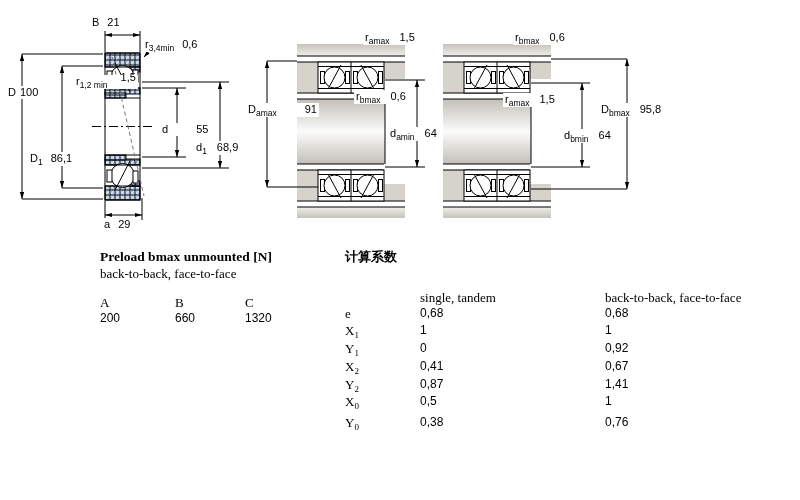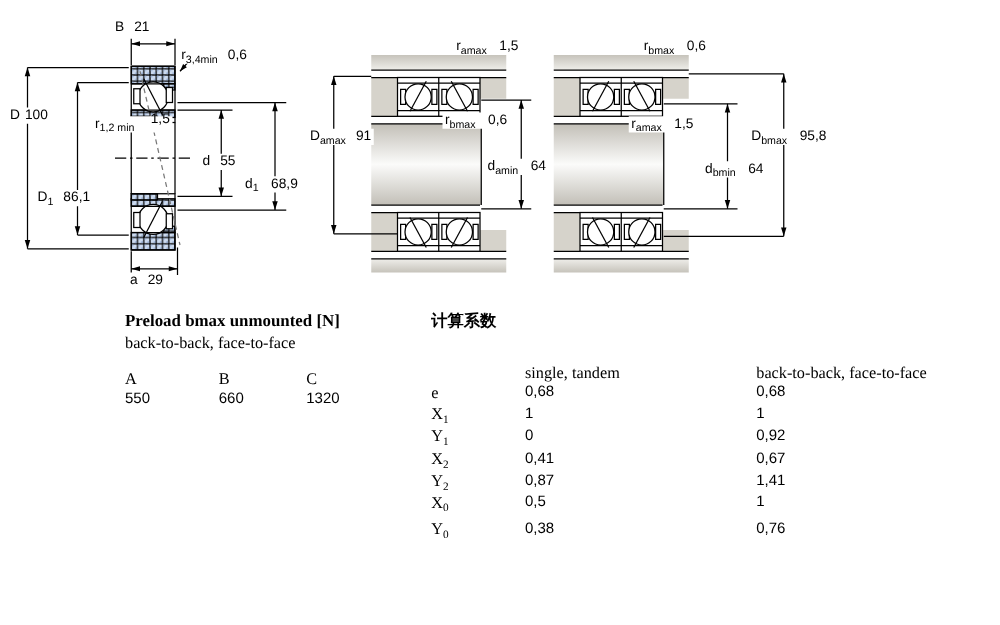--- a/index.html
+++ b/index.html
@@ -6,21 +6,21 @@
   #stage{position:relative;width:800px;height:476px;background:#fff;overflow:hidden;
          font-family:"Liberation Sans",sans-serif;color:#000;}
   #drawsvg{position:absolute;left:0;top:0;}
   
   .dim{position:absolute;font:11px "Liberation Sans",sans-serif;line-height:13px;
        white-space:nowrap;background:#fff;padding:0 2px;}
   .dim .sub{font-size:8.5px;position:relative;top:3px;letter-spacing:0;}
   .dim .val{margin-left:10px;}
   .dim .val.m6{margin-left:4px;}
   .dim .val.m8{margin-left:8px;}
-  .dim .val.m12{margin-left:8px;}
+  .dim .val.m12{margin-left:28px;}
   .dim .val.hi{margin-left:13px;position:relative;top:-4px;}
   
   .preload{position:absolute;left:100px;top:249px;font-family:"Liberation Serif",serif;
            font-size:13px;}
   .p-title{font-weight:bold;font-size:13.5px;}
   .p-sub{margin-top:1px;}
   .p-grid{display:grid;grid-template-columns:75px 70px 90px;margin-top:13px;}
   .p-grid div{line-height:15.5px;}
   .p-val{font-family:"Liberation Sans",sans-serif;font-size:12px;}
   
@@ -242,21 +242,21 @@
     <polygon points="582,83 579.8,90 584.2,90" fill="#000" stroke="none"></polygon>
     <polygon points="582,167 579.8,160 584.2,160" fill="#000" stroke="none"></polygon>
     <line x1="531" y1="83" x2="590" y2="83"></line>
     <line x1="531" y1="167" x2="590" y2="167"></line>
   </g>
 </svg>
 
 <span class="dim" style="left:90px;top:16px;"><span>B</span><span class="val m8">21</span></span>
 <span class="dim" style="left:143px;top:38px;"><span>r</span><span class="sub">3,4min</span><span class="val m8">0,6</span></span>
 <span class="dim" style="left:6px;top:86px;"><span>D</span><span class="val m6">100</span></span>
-<span class="dim" style="left:74px;top:93px;"><span>r</span><span class="sub">1,2 min</span><span class="val hi">1,5</span></span>
+<span class="dim" style="left:74px;top:75px;"><span>r</span><span class="sub">1,2 min</span><span class="val hi">1,5</span></span>
 <span class="dim" style="left:28px;top:104px;margin-top:48px;"><span>D</span><span class="sub">1</span><span class="val m8">86,1</span></span>
 <span class="dim" style="left:160px;top:123px;"><span>d</span><span class="val m12">55</span></span>
 <span class="dim" style="left:194px;top:141px;"><span>d</span><span class="sub">1</span><span class="val">68,9</span></span>
 <span class="dim" style="left:102px;top:218px;"><span>a</span><span class="val m8">29</span></span>
 
 <span class="dim" style="left:363px;top:31px;"><span>r</span><span class="sub">amax</span><span class="val">1,5</span></span>
 <span class="dim" style="left:354px;top:90px;"><span>r</span><span class="sub">bmax</span><span class="val">0,6</span></span>
 <span class="dim" style="left:246px;top:103px;"><span>D</span><span class="sub">amax</span><span class="val m12">91</span></span>
 <span class="dim" style="left:388px;top:127px;"><span>d</span><span class="sub">amin</span><span class="val">64</span></span>
 
@@ -265,21 +265,21 @@
 <span class="dim" style="left:599px;top:103px;"><span>D</span><span class="sub">bmax</span><span class="val">95,8</span></span>
 <span class="dim" style="left:562px;top:129px;"><span>d</span><span class="sub">bmin</span><span class="val">64</span></span>
 
 <div class="preload">
   <div class="p-title">Preload bmax unmounted [N]</div>
   <div class="p-sub">back-to-back, face-to-face</div>
   <div class="p-grid">
     <div class="p-h">A</div>
     <div class="p-h">B</div>
     <div class="p-h">C</div>
-    <div class="p-val">550</div>
+    <div class="p-val">200</div>
     <div class="p-val">660</div>
     <div class="p-val">1320</div>
   </div>
 </div>
 
 <div class="factors">
   <div class="f-title">计算系数</div>
   <div class="f-grid">
     <div class="frow">
       <div></div>

